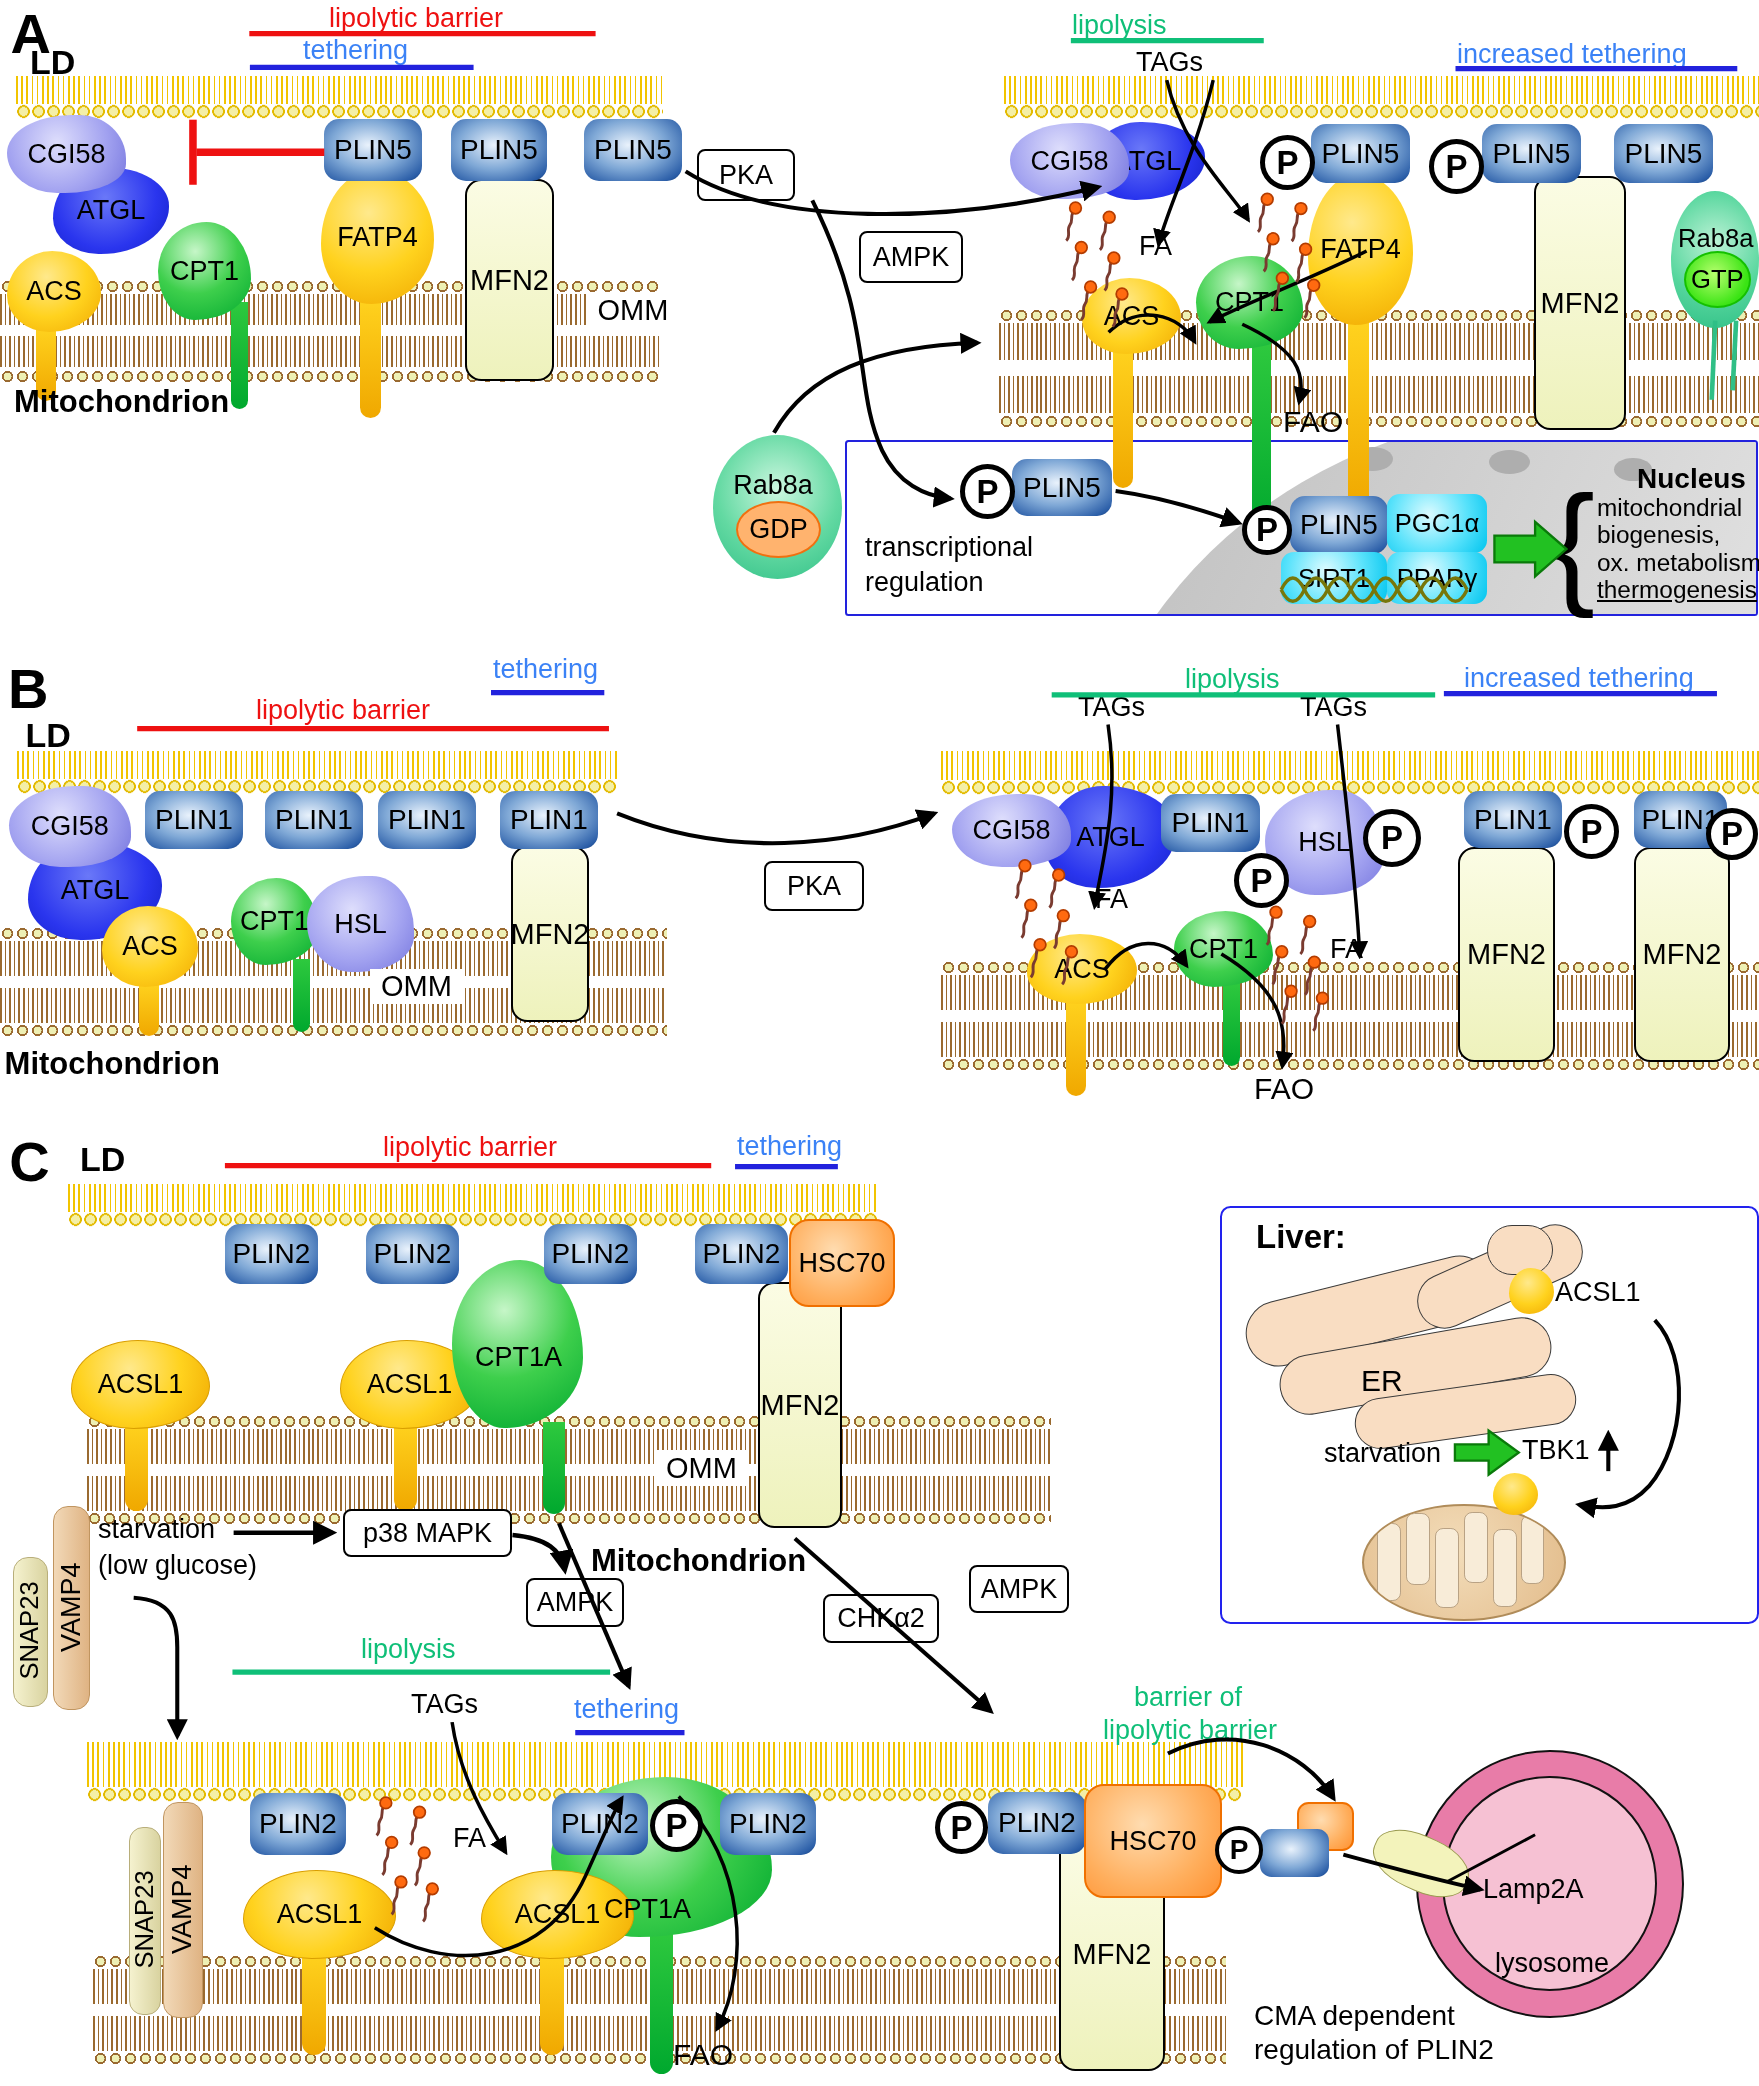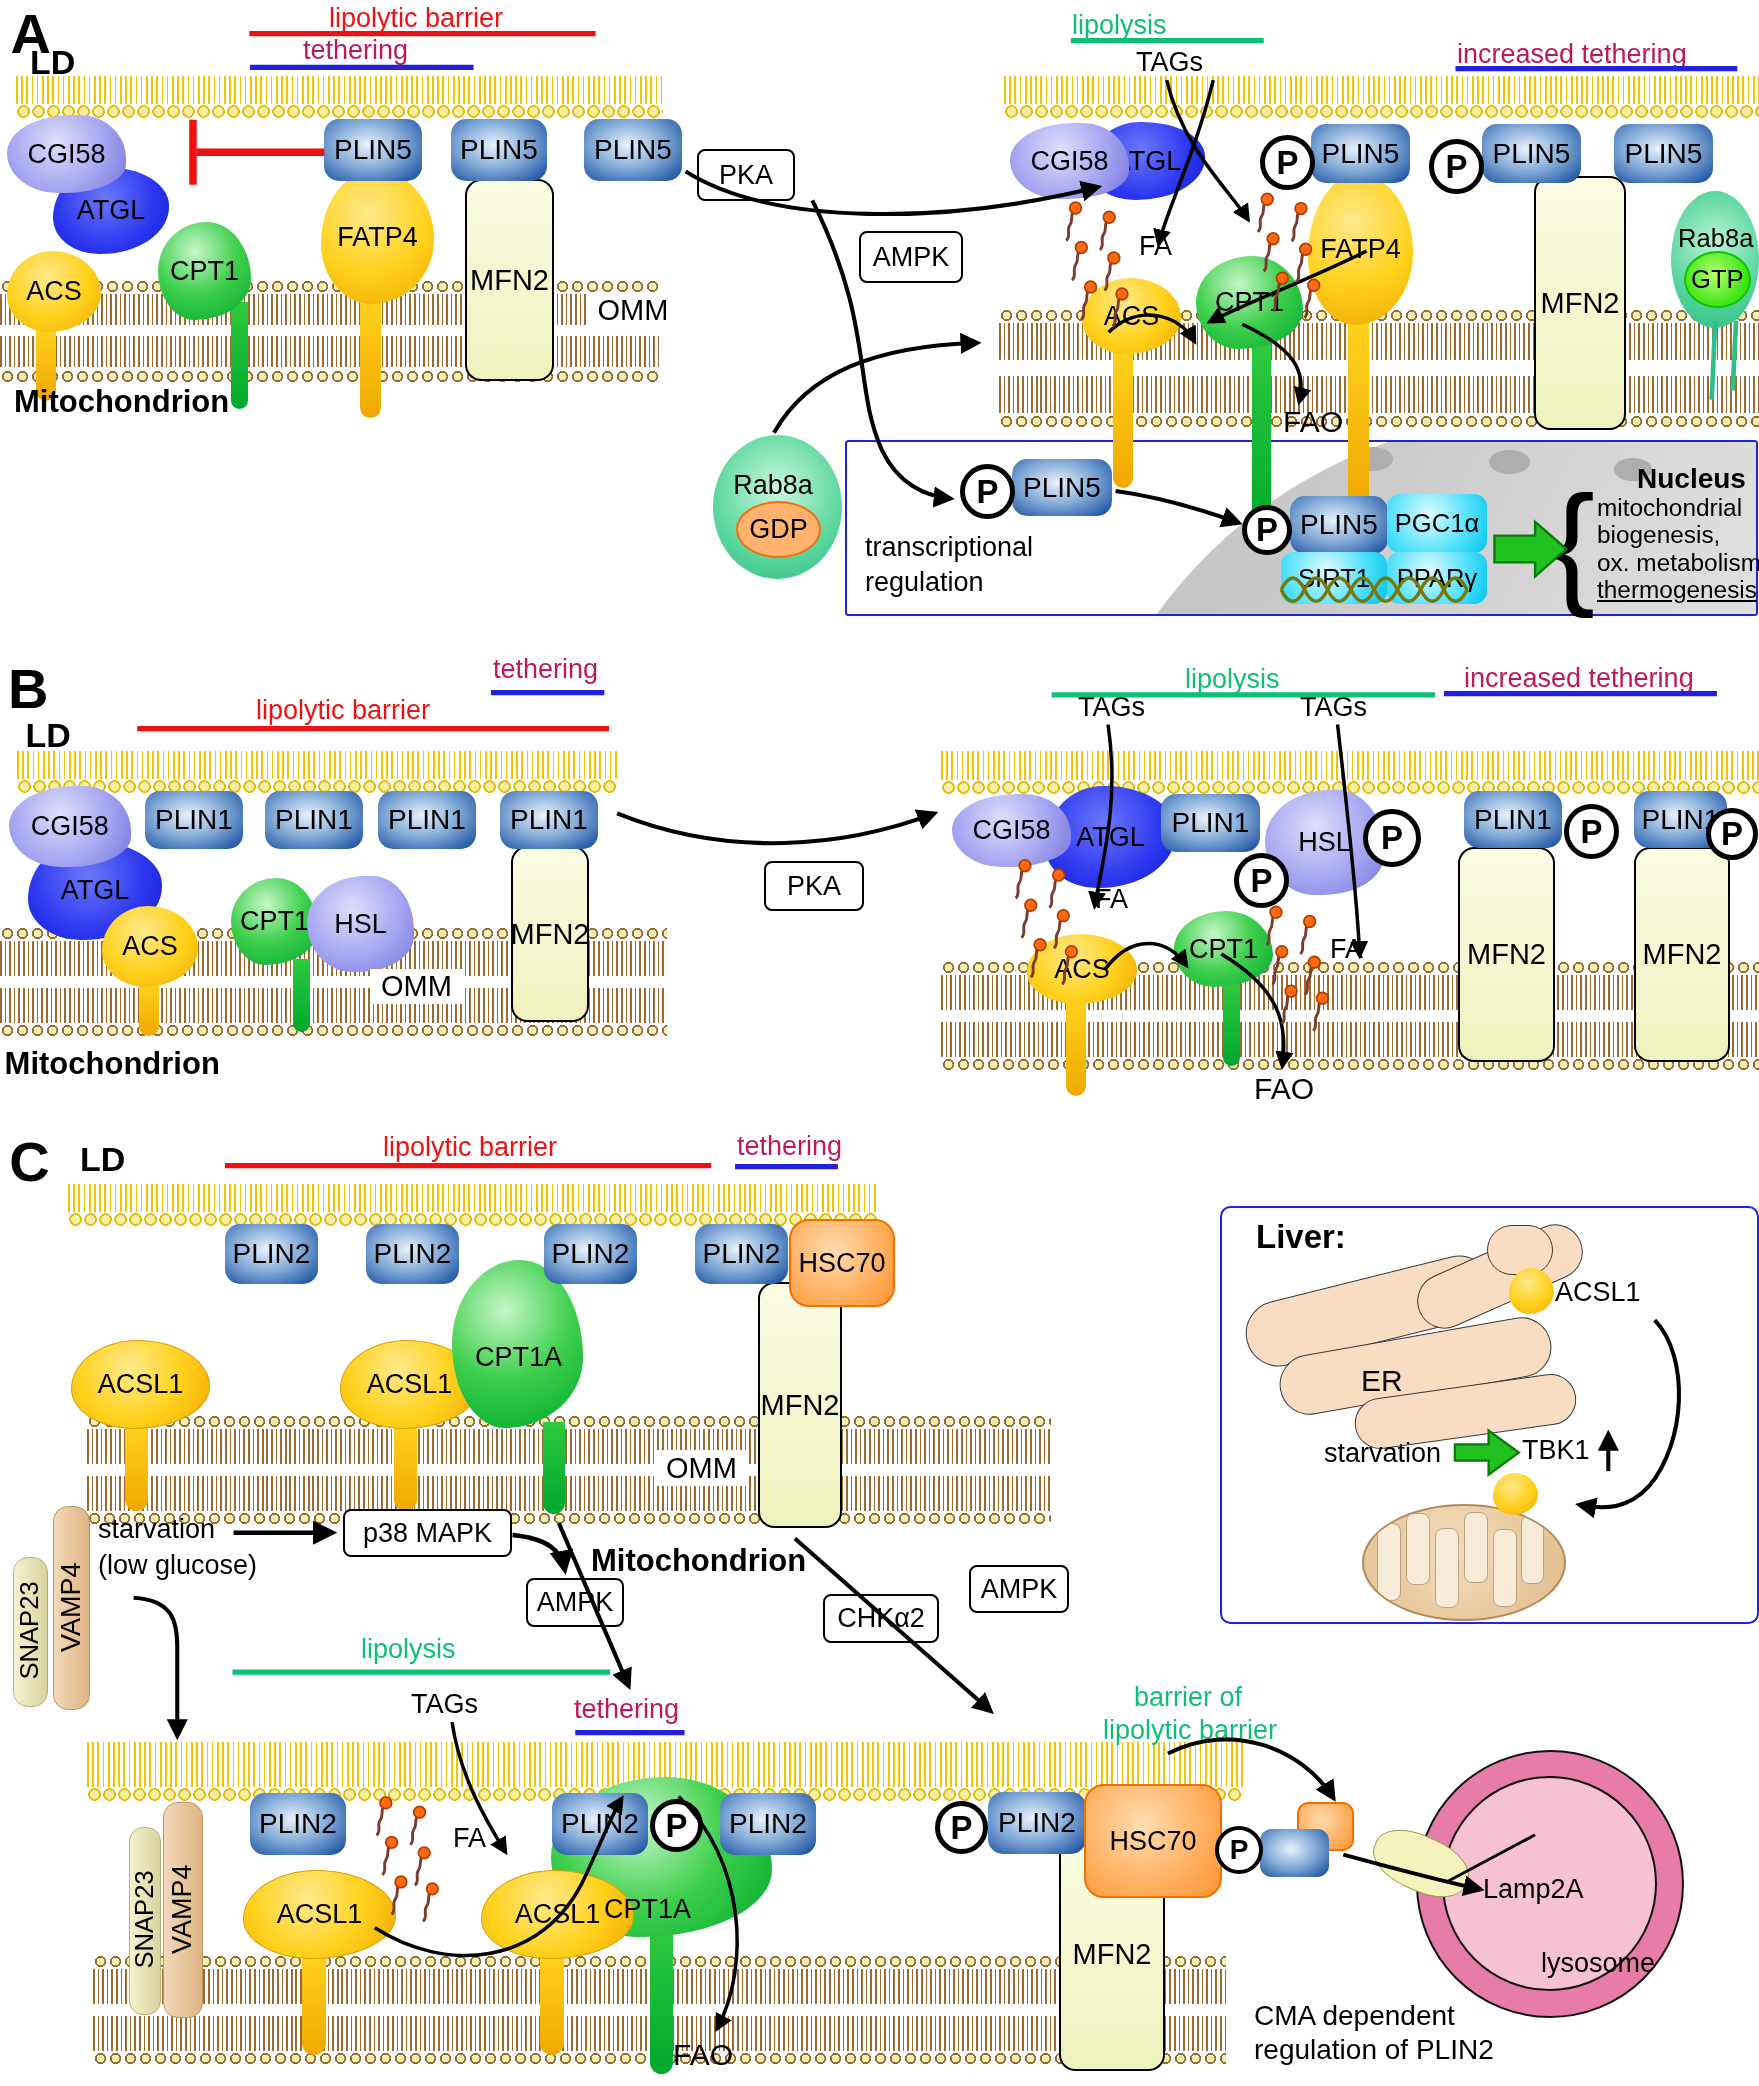--- a/index.html
+++ b/index.html
@@ -1,20 +1,20 @@
 <!DOCTYPE html>
 <html style="font-size:9.3px"><head>
 <meta charset="utf-8">
 <style>
   html,body{margin:0;padding:0;background:#fff;}
   #fig{position:relative;width:1760px;height:2087px;background:#fff;overflow:hidden;
        font-family:"Liberation Sans",sans-serif;color:#000;}
   .t{position:absolute;white-space:nowrap;font-size:27px;line-height:1.05;z-index:35;}
   .b{font-weight:bold;}
-  .red{color:#ee1111;} .blue{color:#be185d;} .green{color:#0fbf78;}
+  .red{color:#ee1111;} .blue{color:#3b82f6;} .green{color:#0fbf78;}
   .letter{font-size:56px;font-weight:bold;}
   
   .ldm{position:absolute;z-index:1;}
   .ldm .tails{position:absolute;left:0;right:0;top:0;bottom:17.4px;
     background:repeating-linear-gradient(90deg,#f2c400 0 1.7px,rgba(0,0,0,0) 1.7px 5.2px);}
   .ldm .heads{position:absolute;left:0;right:0;bottom:0;height:18.6px;
     background-image:radial-gradient(circle 7.6px at 7.6px 9.3px,#f4efa6 58%,#e3ba00 60% 82%,rgba(0,0,0,0) 84%);
     background-size:15px 18.6px;background-repeat:repeat-x;}
   .mitm{position:absolute;z-index:1;}
   .mitm .hrow{position:absolute;left:0;right:0;height:17.4px;
@@ -492,21 +492,21 @@
 
   <div class="pc" style="left:1215px;top:1826px;width:48px;height:48px;border-width:4.6px;font-size:28px;">
       <span>P</span>
     </div>
   <div class="obl" style="left:1297px;top:1802px;width:53px;height:45px;border-radius:11.6px;"></div>
   <div class="plin" style="left:1260px;top:1829px;width:69px;height:48px;border-radius:11.6px;"></div>
   <div id="channel"></div>
   <div id="lysoOut"></div>
   <div id="lysoIn"></div>
   <div class="t" style="left:1483px;top:1875px;z-index:38;">Lamp2A</div>
-  <div class="t" style="left:1541px;top:1949px;z-index:38;text-align:center;">lysosome</div>
+  <div class="t" style="left:1495px;top:1949px;z-index:38;text-align:center;">lysosome</div>
   <div class="t" style="left:1254px;top:2001px;font-size:28px;">CMA dependent</div>
   <div class="t" style="left:1254px;top:2035px;font-size:28px;">regulation of PLIN2</div>
 
   <div id="liverbox"></div>
   <div class="t b" style="left:1256px;top:1220px;font-size:33px;">Liver:</div>
   <div class="er" style="left:1243px;top:1278px;width:250px;height:64px;transform:rotate(-14deg);"></div>
   <div class="er" style="left:1278px;top:1336px;width:273px;height:58px;transform:rotate(-10deg);"></div>
   <div class="er" style="left:1412px;top:1249px;width:174px;height:53px;transform:rotate(-24deg);"></div>
   <div class="er" style="left:1487px;top:1225px;width:64px;height:48px;"></div>
   <div class="er" style="left:1354px;top:1386px;width:221px;height:49px;transform:rotate(-8deg);"></div>

